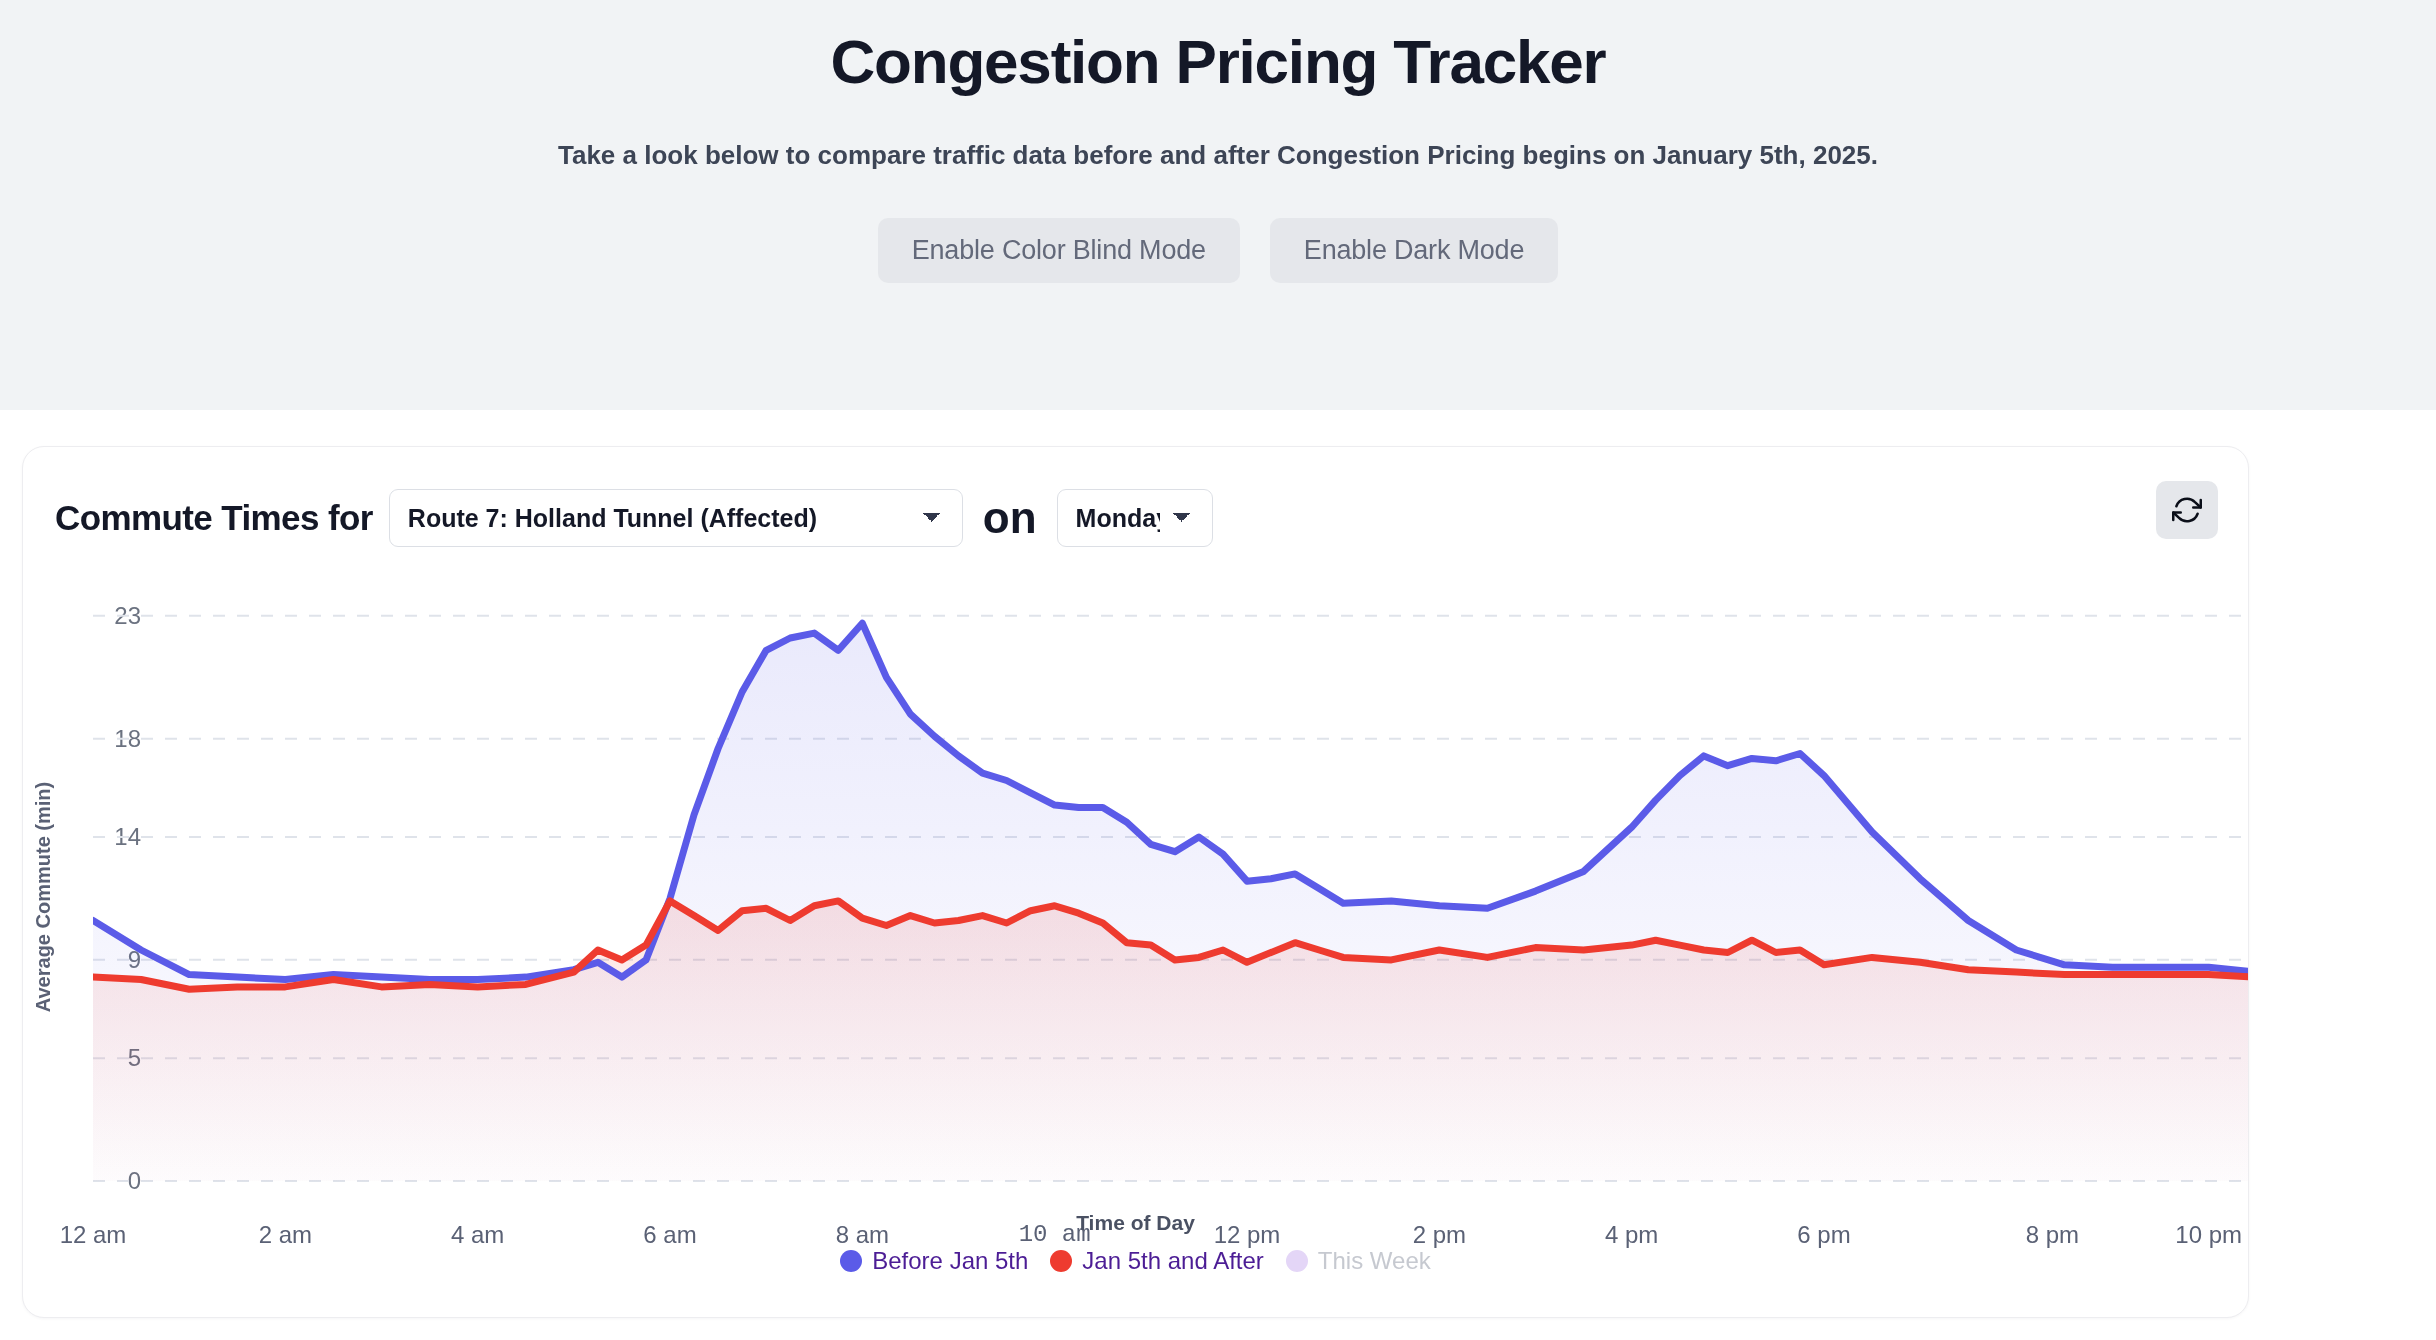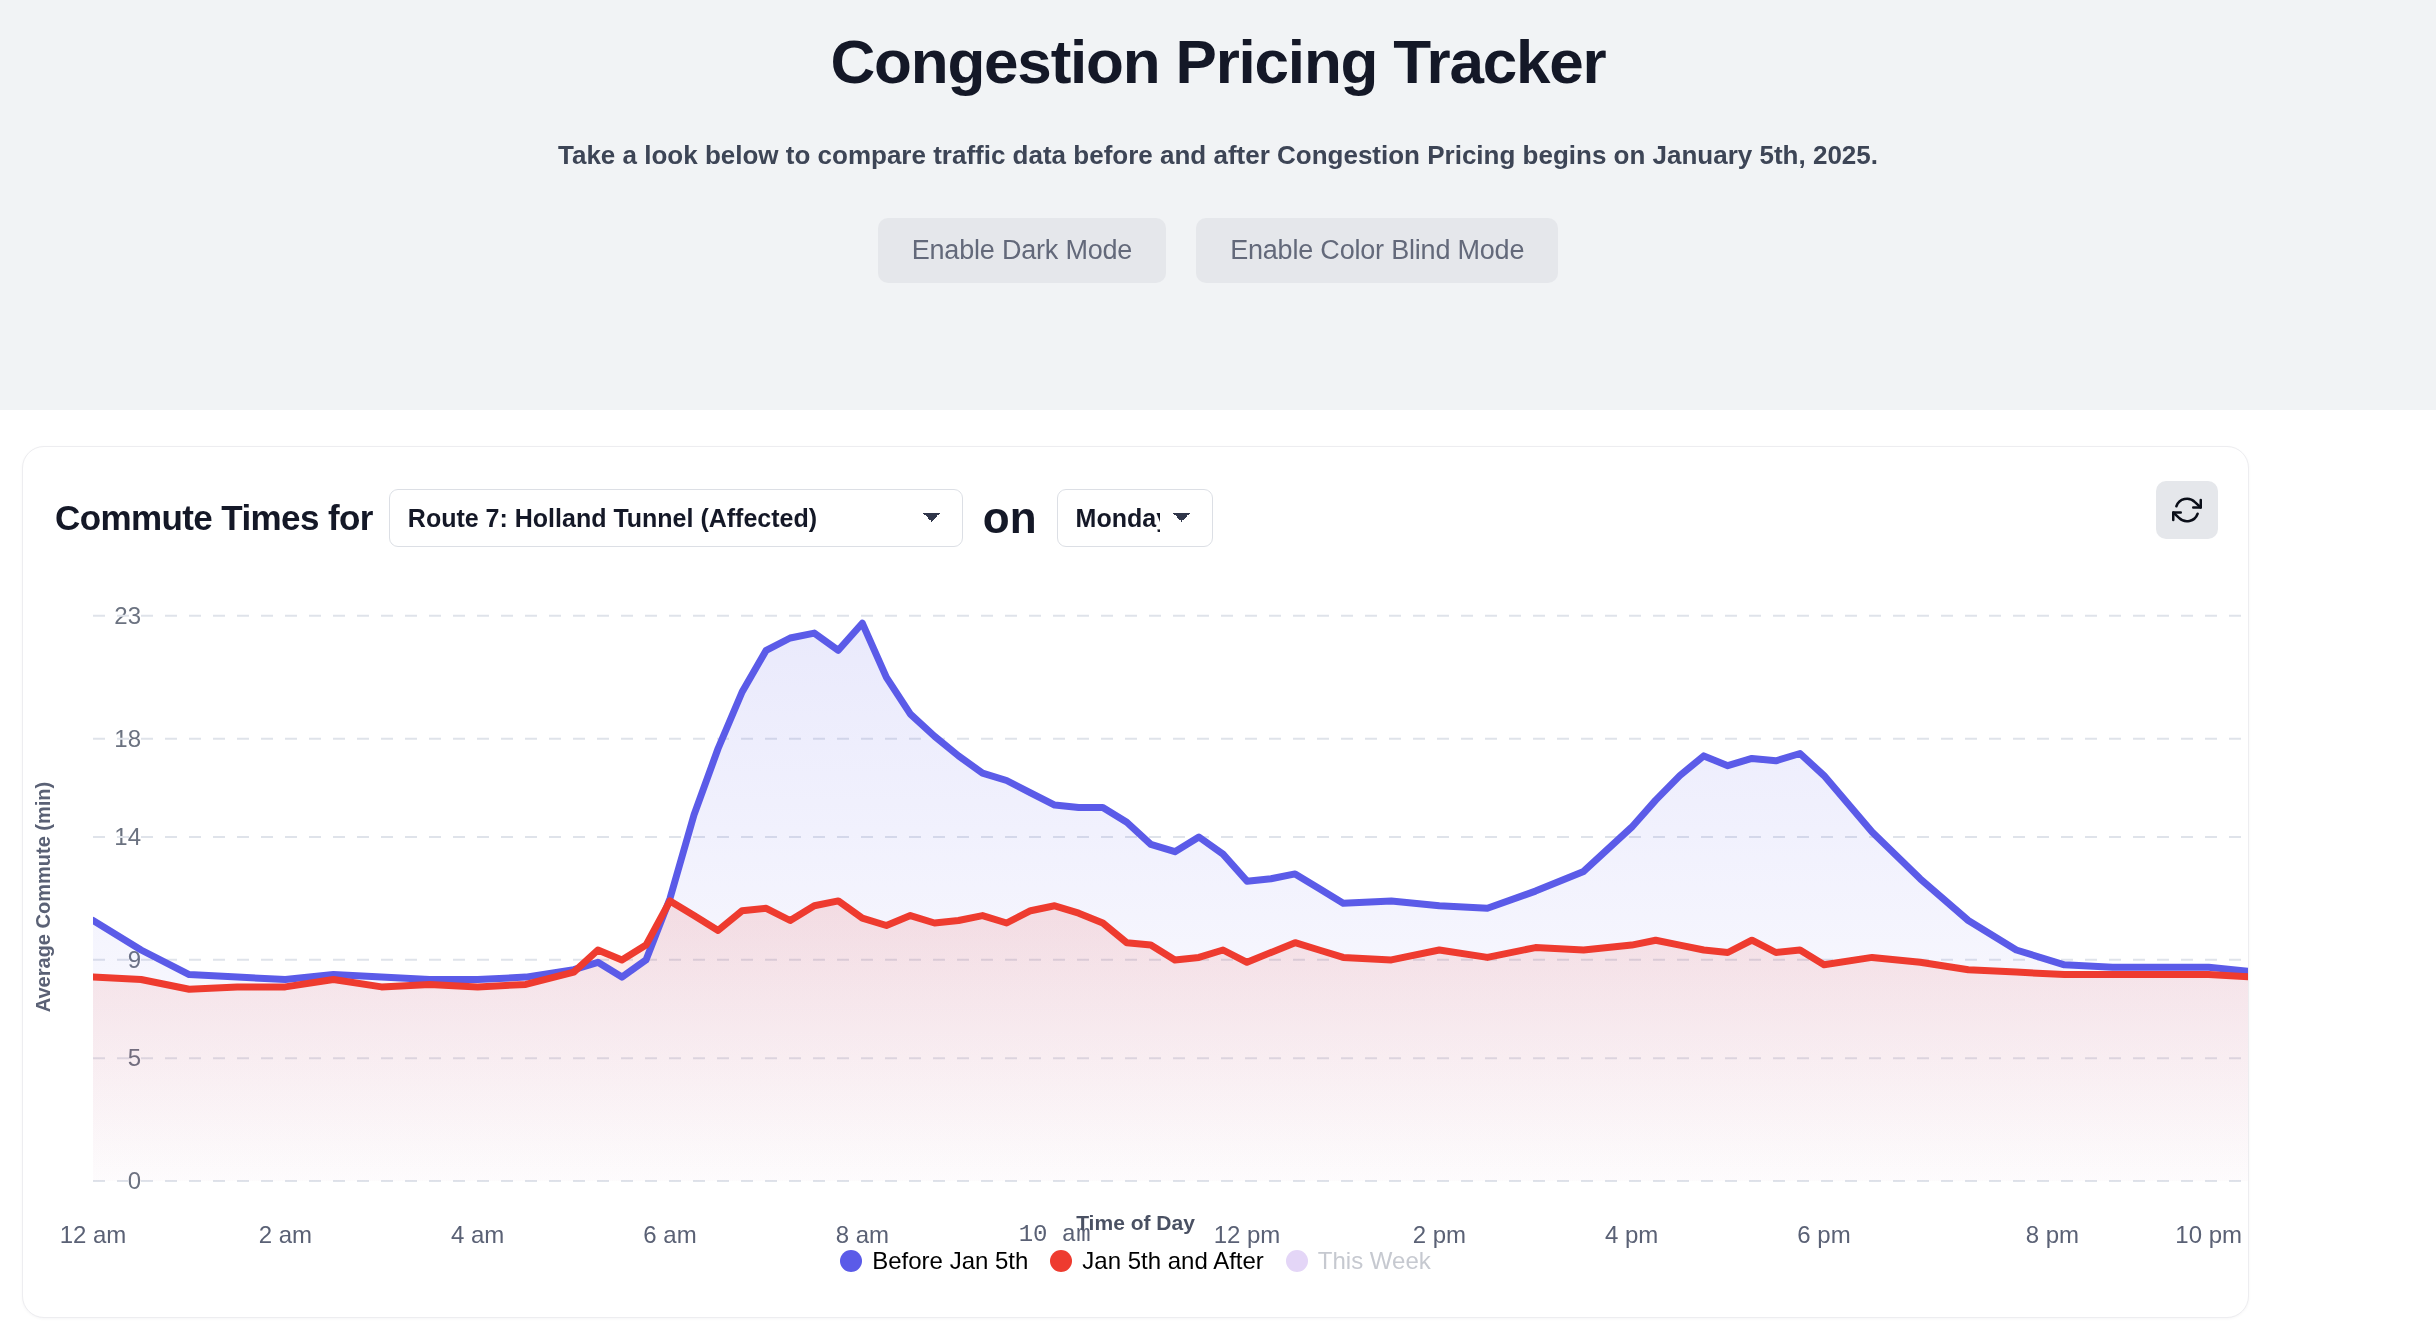--- a/index.html
+++ b/index.html
@@ -195,36 +195,36 @@
     display: flex;
     align-items: center;
     gap: 10px;
     cursor: pointer;
   }
   .legend-dot {
     width: 22px; height: 22px;
     border-radius: 50%;
     display: inline-block;
   }
-  .legend-text { font-size: 24px; color: #000000; }
+  .legend-text { font-size: 24px; color: #4c1d95; }
   .legend-item.off .legend-text { color: #c6c9d0; }
 </style>
 </head>
 <body>
 
 <div id="root">
 
   <div class="header">
     <div class="page-title">Congestion Pricing Tracker</div>
     <div class="subtitle">
       <span class="line">Take a look below to compare traffic data before and after Congestion Pricing begins on January 5th, 2025.</span>
     </div>
     <div class="btn-row">
+      <button class="mode-btn">Enable Color Blind Mode</button>
       <button class="mode-btn">Enable Dark Mode</button>
-      <button class="mode-btn">Enable Color Blind Mode</button>
     </div>
   </div>
 
   <div class="card">
 
     <div class="controls">
       <span class="controls-label">Commute Times for</span>
 
       <select class="select route">
         <option>Route 7: Holland Tunnel (Affected)</option>

